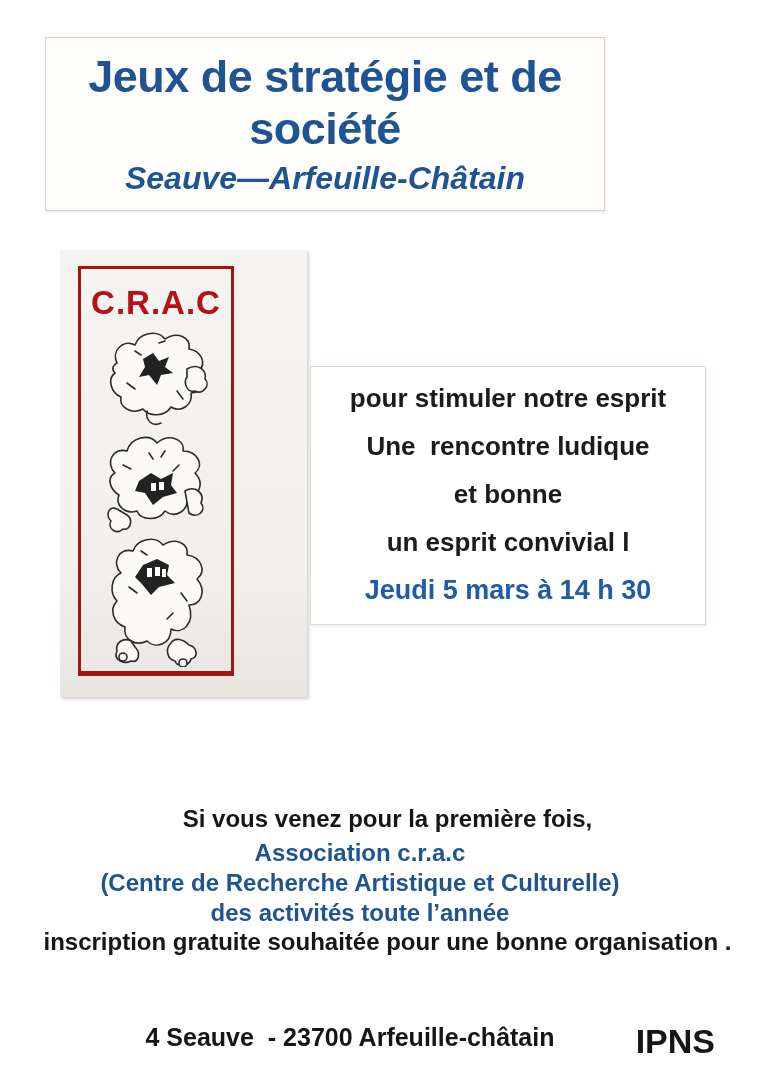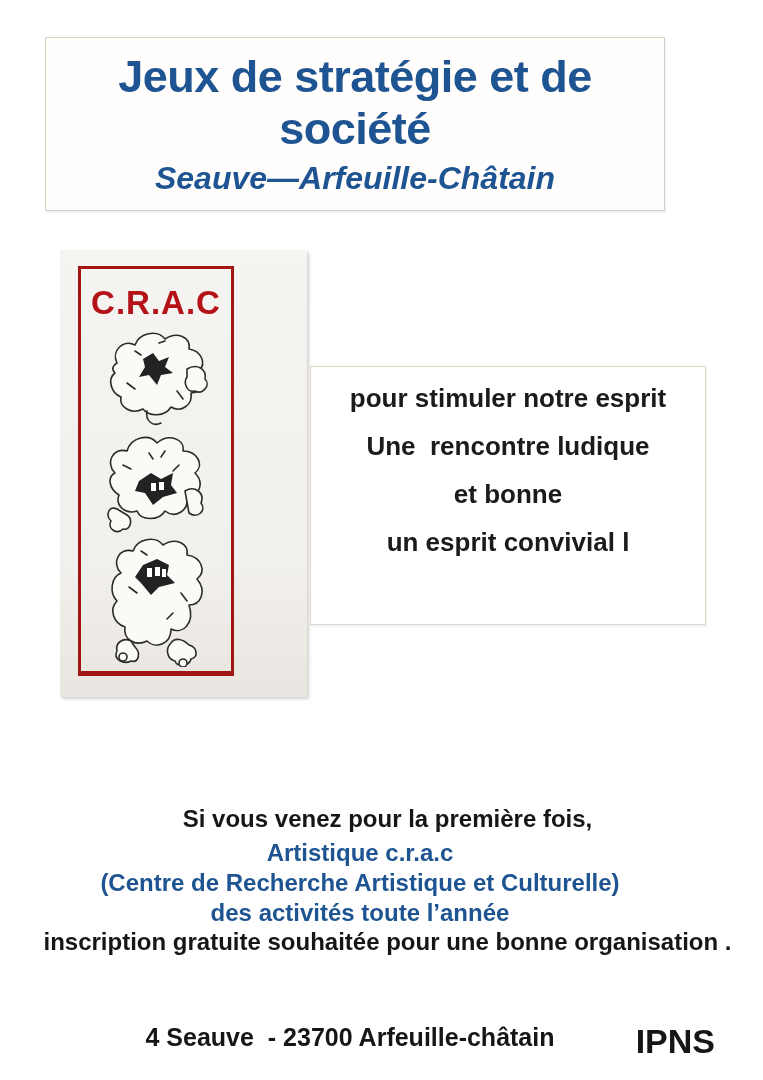--- a/index.html
+++ b/index.html
@@ -3,21 +3,21 @@
 <meta charset="utf-8">
 <style>
   * { margin:0; padding:0; box-sizing:border-box; }
   body { background:#888; font-family:"Liberation Sans", sans-serif; }
   .page {
     position:relative; width:763px; height:1080px; margin:0 auto;
     background:#ffffff; overflow:hidden; font-weight:bold;
   }
   
   .header-box {
-    position:absolute; left:45px; top:37px; width:620px; height:174px;
+    position:absolute; left:45px; top:37px; width:560px; height:174px;
     border:1px solid #d9d0c2; border-bottom-color:#cfcfcf; border-right-color:#d6cfc6;
     background:#fffefd; text-align:center; padding-top:13px;
     box-shadow:1px 2px 2px rgba(0,0,0,0.07);
   }
   .header-line-big { font-size:45px; line-height:52px; letter-spacing:-0.5px; }
   .header-line-small { font-size:32px; line-height:46px;font-style:italic; }
   
   .scan {
     position:absolute; left:60px; top:250px; width:247px; height:447px;
     background:linear-gradient(180deg,#f6f4f1 0%,#f2f0ec 70%,#e9e6e1 100%);
@@ -106,29 +106,30 @@
         </g>
       </svg>
     </div>
   </div>
 
   <div class="info-box">
     <div class="info-line">pour stimuler notre esprit</div>
     <div class="info-line">Une  rencontre ludique</div>
     <div class="info-line">et bonne</div>
     <div class="info-line">un esprit convivial l</div>
+    <div class="info-line-highlight" style="color:#1e5ca6;">Jeudi 5 mars à 14 h 30</div>
   </div>
 
   <div class="notice">
     <div>Si vous venez pour la première fois,</div>
     <div>inscription gratuite souhaitée pour une bonne organisation .</div>
   </div>
 
   <div class="association" style="color:#1f5492;">
-    <div>Artistique c.r.a.c</div>
+    <div>Association c.r.a.c</div>
     <div>(Centre de Recherche Artistique et Culturelle)</div>
     <div>des activités toute l’année</div>
   </div>
 
   <div class="contact">
     <div>4 Seauve  - 23700 Arfeuille-châtain</div>
     
   </div>
 
   <div class="imprint">IPNS</div>

